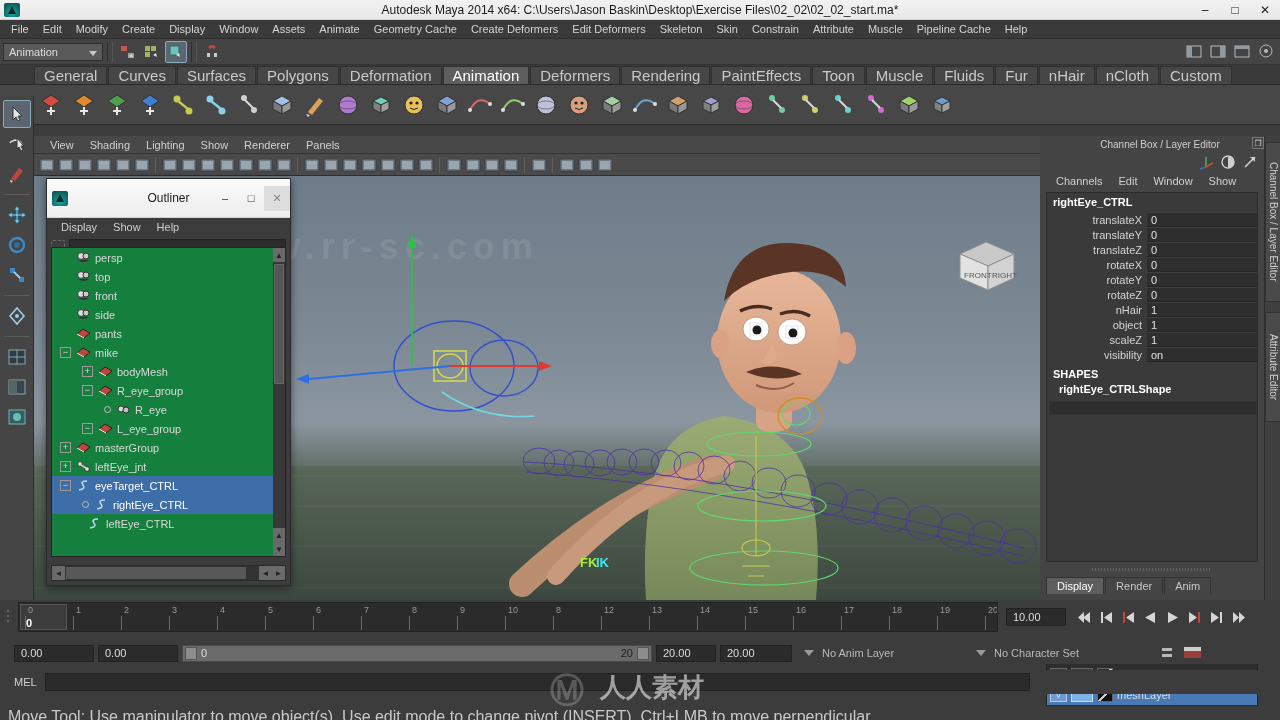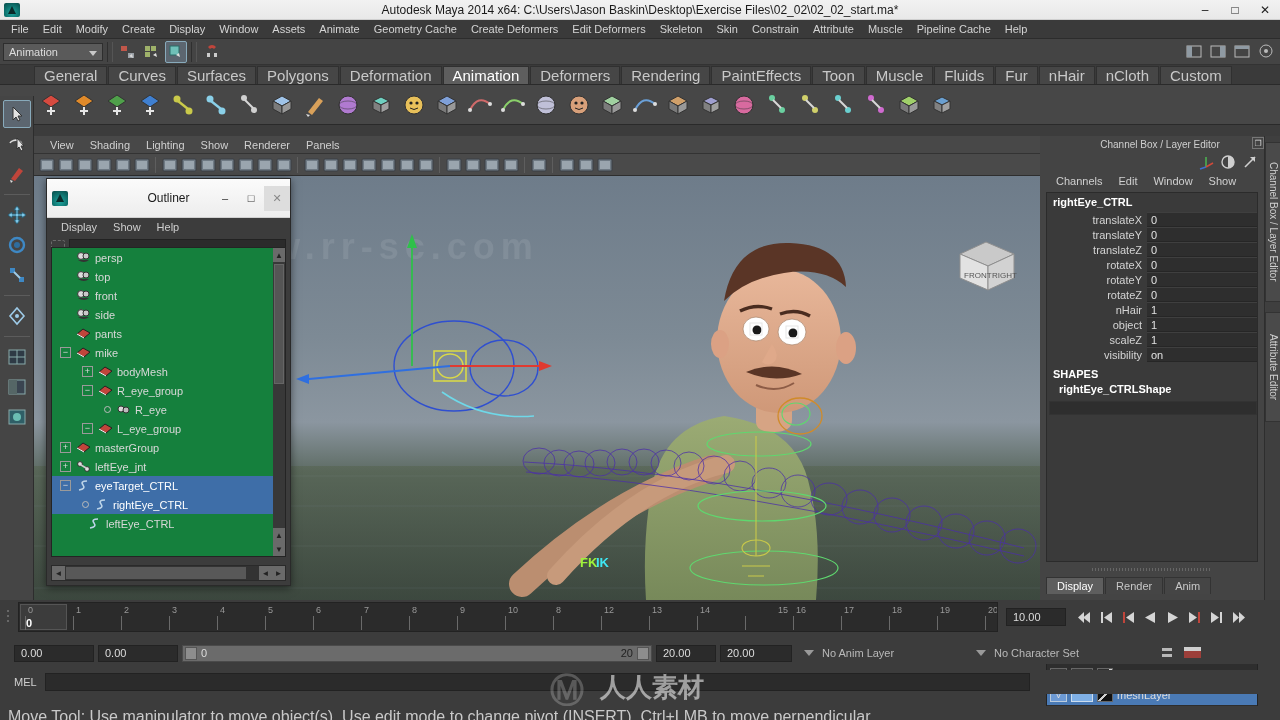--- a/index.html
+++ b/index.html
@@ -1322,21 +1322,21 @@
         <div class="tl-tick" style="left: 489px;">10</div>
         <div class="tl-mark" style="left: 486px;"></div>
         <div class="tl-tick" style="left: 537px;">8</div>
         <div class="tl-mark" style="left: 534px;"></div>
         <div class="tl-tick" style="left: 585px;">12</div>
         <div class="tl-mark" style="left: 582px;"></div>
         <div class="tl-tick" style="left: 633px;">13</div>
         <div class="tl-mark" style="left: 630px;"></div>
         <div class="tl-tick" style="left: 681px;">14</div>
         <div class="tl-mark" style="left: 678px;"></div>
-        <div class="tl-tick" style="left: 759px;">15</div>
+        <div class="tl-tick" style="left: 729px;">15</div>
         <div class="tl-mark" style="left: 726px;"></div>
         <div class="tl-tick" style="left: 777px;">16</div>
         <div class="tl-mark" style="left: 774px;"></div>
         <div class="tl-tick" style="left: 825px;">17</div>
         <div class="tl-mark" style="left: 822px;"></div>
         <div class="tl-tick" style="left: 873px;">18</div>
         <div class="tl-mark" style="left: 870px;"></div>
         <div class="tl-tick" style="left: 921px;">19</div>
         <div class="tl-mark" style="left: 918px;"></div>
         <div class="tl-tick" style="left: 969px;">20</div>

